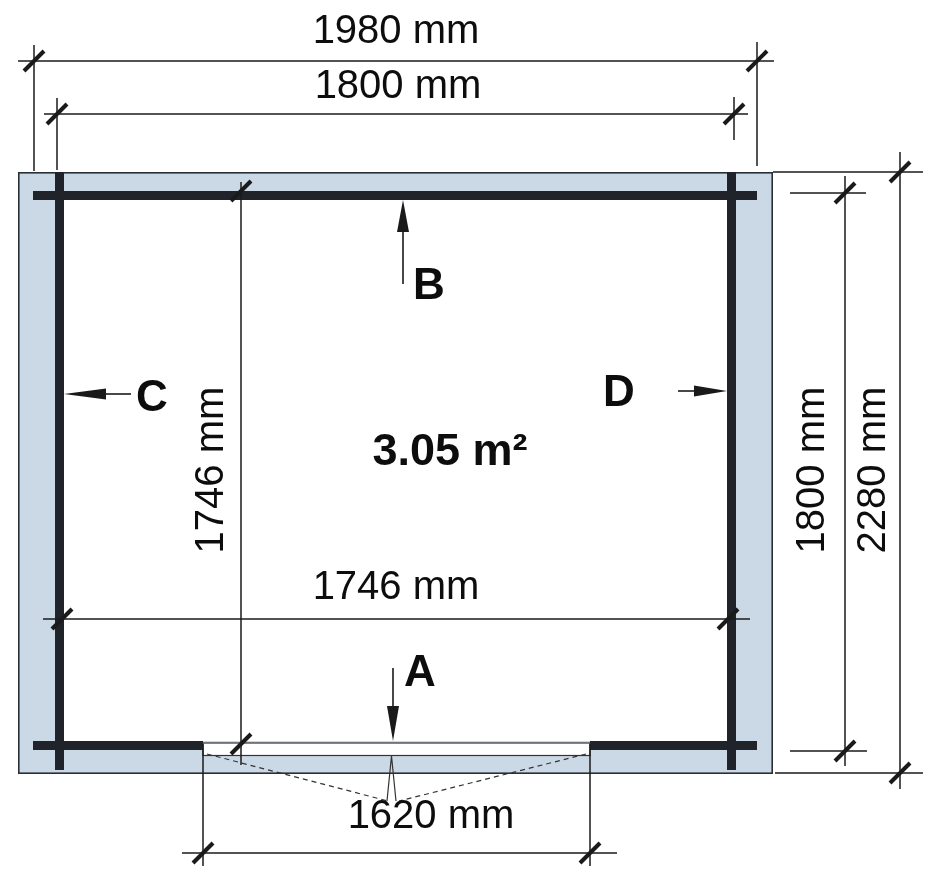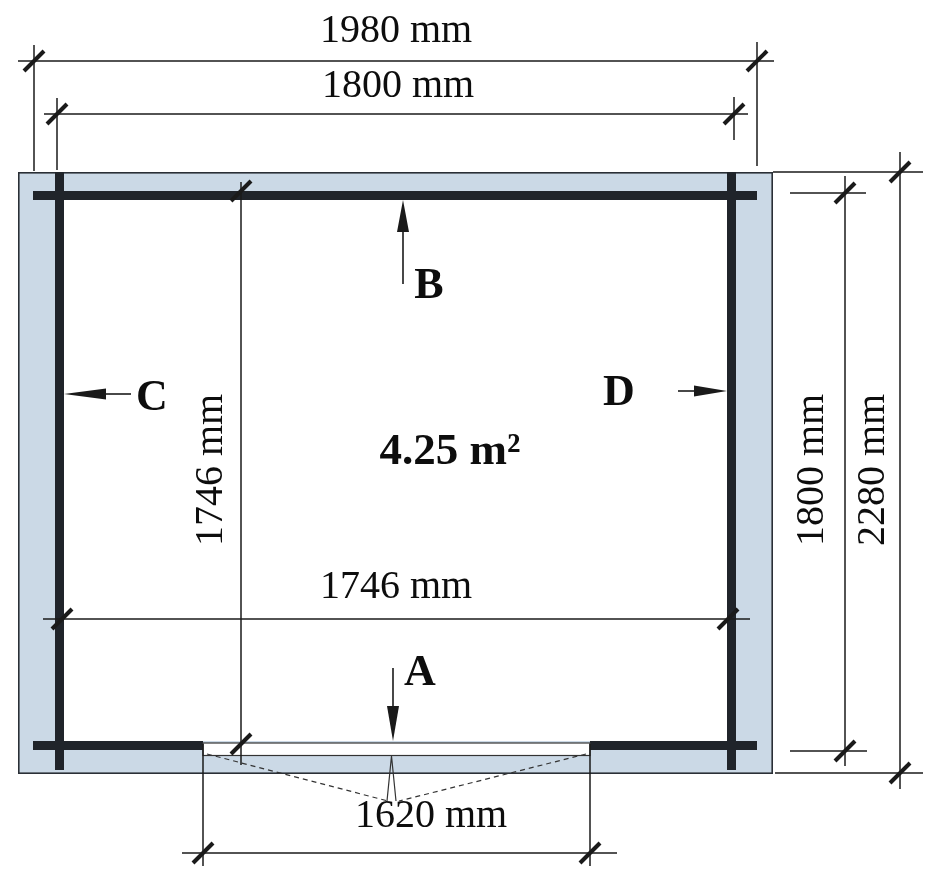--- a/index.html
+++ b/index.html
@@ -6,21 +6,21 @@
     --wall_fill:#cbd9e6;
     --wood:#20242a;
     --line:#1a1a1a;
     --thin:#333333;
     --text:#0d0d0d;
     --bg:#ffffff;
   }
   html,body{margin:0;padding:0;background:var(--bg);}
   .stage{
     position:relative;width:941px;height:871px;background:var(--bg);
-    font-family:Liberation Serif, serif;color:var(--text);
+    font-family:Liberation Sans, sans-serif;color:var(--text);
     overflow:hidden;
   }
   .plan-svg{position:absolute;left:0;top:0;}
   .lbl{
     position:absolute;white-space:nowrap;line-height:1;color:var(--text);
     transform:translate(-50%,-50%);
   }
   .dim-text{font-size:40px;font-weight:400;}
   .dim-text.vert{transform:translate(-50%,-50%) rotate(-90deg);}
   .marker{font-size:44px;font-weight:700;}
@@ -107,20 +107,20 @@
   </svg>
 
   <div class="lbl dim-text" style="left:396px;top:29px;">1980 mm</div>
   <div class="lbl dim-text" style="left:398px;top:84px;">1800 mm</div>
   <div class="lbl dim-text" style="left:396px;top:585px;">1746 mm</div>
   <div class="lbl dim-text vert" style="left:209px;top:470px;">1746 mm</div>
   <div class="lbl dim-text vert" style="left:810px;top:470px;">1800 mm</div>
   <div class="lbl dim-text vert" style="left:871px;top:470px;">2280 mm</div>
   <div class="lbl dim-text" style="left:396px;top:814px;margin-left:35px;">1620 mm</div>
 
-  <div class="lbl area" style="left:450px;top:449px;">4.25 m²</div>
+  <div class="lbl area" style="left:450px;top:449px;">3.05 m²</div>
 
   <div class="lbl marker" style="left:420px;top:671px;">A</div>
   <div class="lbl marker" style="left:429px;top:284px;">B</div>
   <div class="lbl marker" style="left:152px;top:396px;">C</div>
   <div class="lbl marker" style="left:619px;top:391px;">D</div>
 
 </div>
 
 </body></html>

